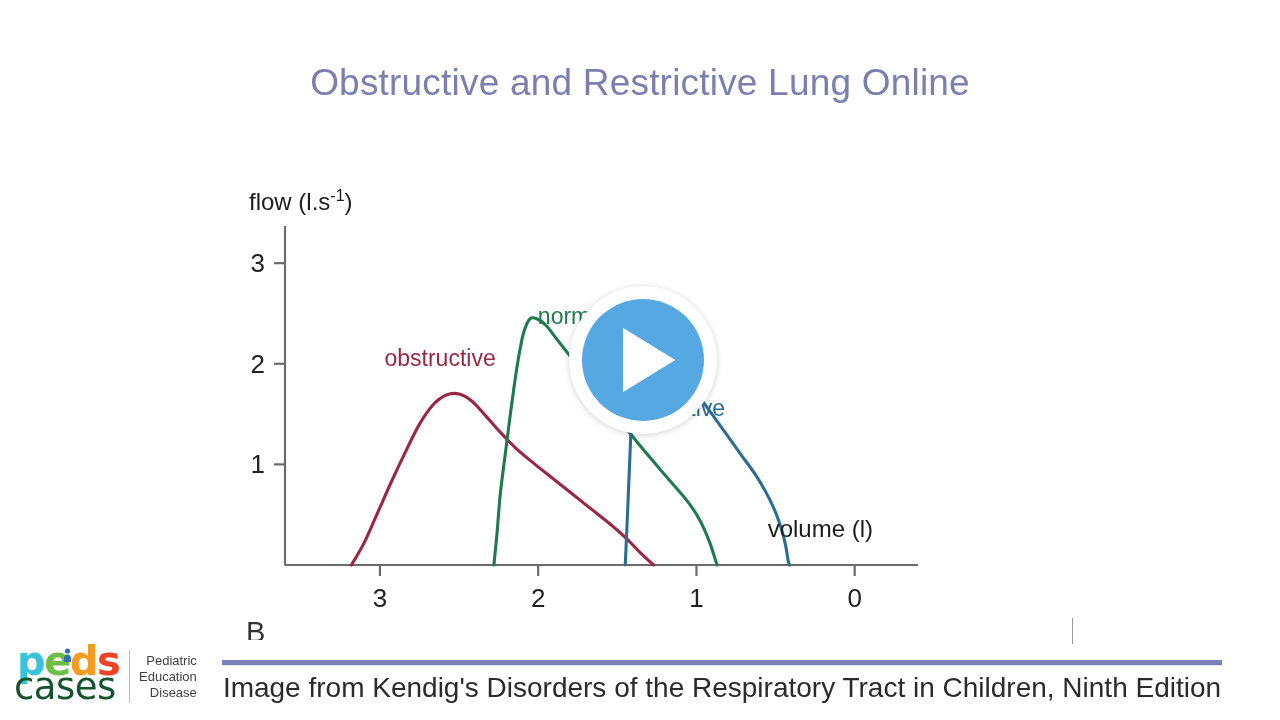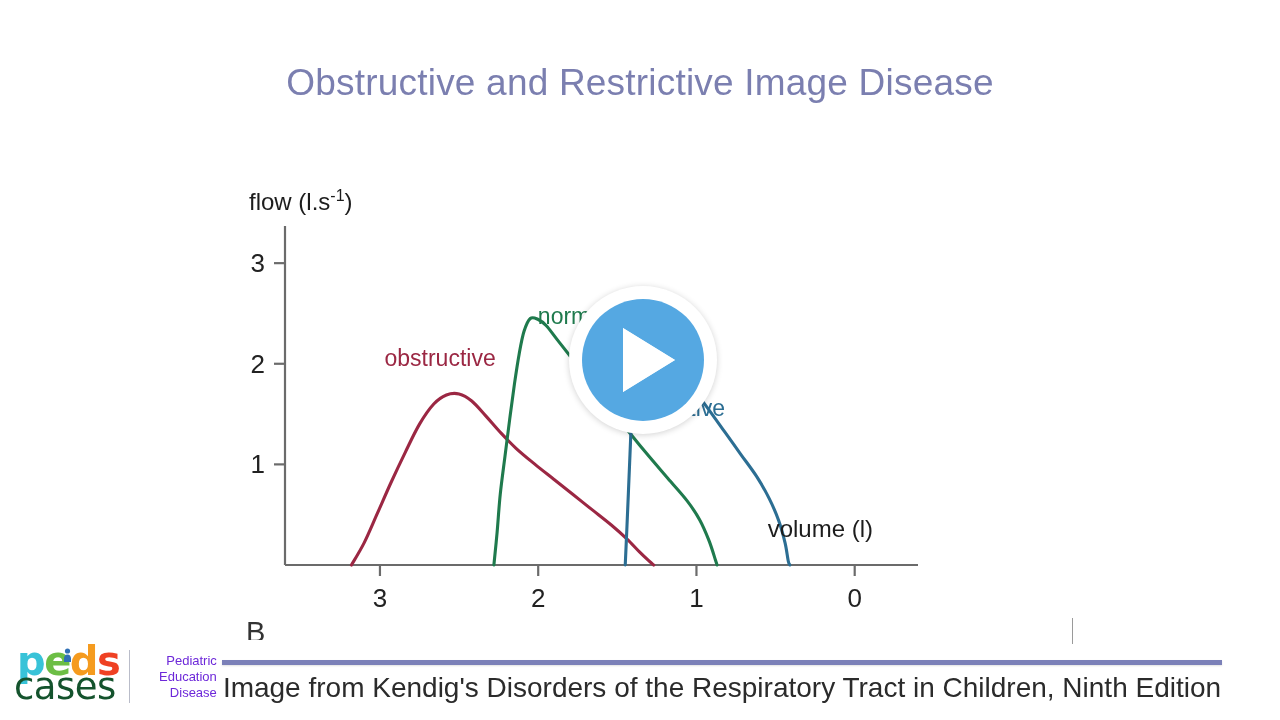--- a/index.html
+++ b/index.html
@@ -169,34 +169,33 @@
     height: 53px;
     background: #b9bcc9;
   }
   #logo-tagline {
     position: absolute;
     left: 138px;
     top: 12px;
     font-family: "Liberation Sans", sans-serif;
     font-size: 13px;
     line-height: 16px;
-    color: #6d28d9;
-    margin-left: 20px;
+    color: #404040;
   }
 
   .svg-label {
     font-family: "Liberation Sans", sans-serif;
   }
 </style>
 </head>
 <body>
 
 <div id="slide">
 
-  <div id="slide-title">Obstructive and Restrictive Image Disease</div>
+  <div id="slide-title">Obstructive and Restrictive Lung Online</div>
 
   <div id="figure">
     <svg id="flow-chart-svg" width="700" height="460" viewBox="0 0 700 460">
       <g id="chart-axes">
           <line x1="55" y1="46" x2="55" y2="385" stroke="#6b6b6b" stroke-width="2.2"></line>
           <line x1="55" y1="385" x2="688" y2="385" stroke="#6b6b6b" stroke-width="2.2"></line>
         </g>
       <g id="chart-ticks">
           <line x1="44" y1="284.38461538461536" x2="55" y2="284.38461538461536" stroke="#6b6b6b" stroke-width="2.2"></line>
           <line x1="44" y1="183.76923076923075" x2="55" y2="183.76923076923075" stroke="#6b6b6b" stroke-width="2.2"></line>

